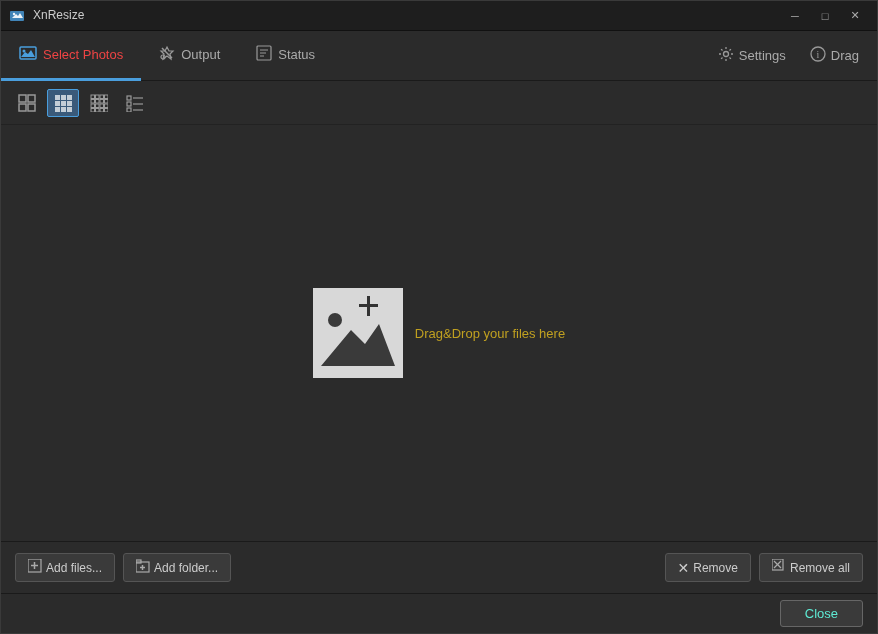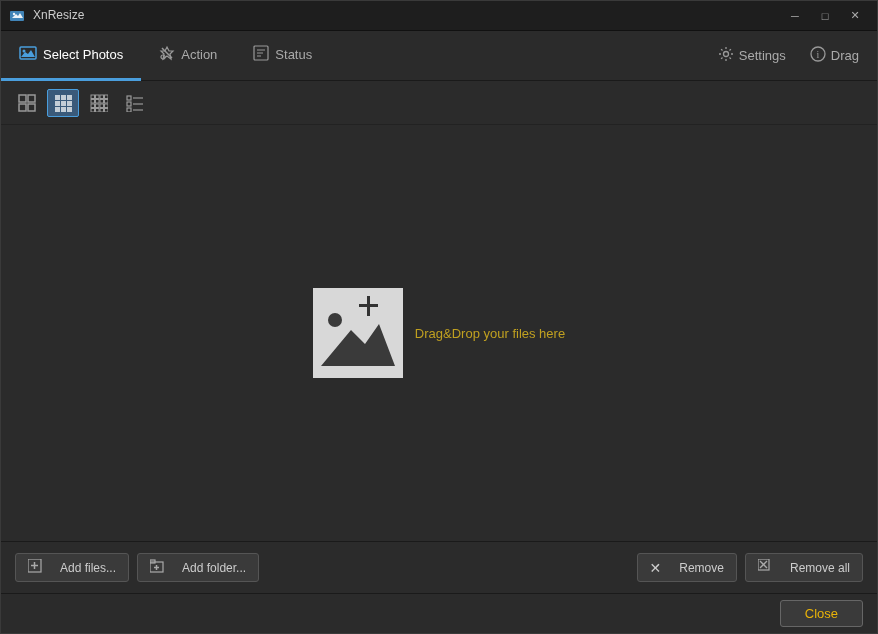--- a/index.html
+++ b/index.html
@@ -92,21 +92,21 @@
       gap: 6px;
       padding: 0 18px;
       height: 50px;
       cursor: pointer;
       color: #aaa;
       border-bottom: 3px solid transparent;
       transition: color 0.1s;
       font-size: 13px;
     }
     .tab-item.active {
-      color: #ffffff;
+      color: #ef4444;
       border-bottom: 3px solid #4a9edd;
       justify-content: space-between;
     }
     .tab-icon {
       font-size: 15px;
     }
     .settings-btn, .about-btn {
       display: flex;
       align-items: center;
       gap: 5px;
@@ -181,21 +181,21 @@
       justify-content: space-between;
       padding: 0 14px;
       border-top: 1px solid #1a1a1a;
       flex-shrink: 0;
     }
     .bottom-left { display: flex; gap: 8px; }
     .bottom-right { display: flex; gap: 8px; }
     .action-btn {
       display: flex;
       align-items: center;
-      gap: 18px;
+      gap: 4px;
       padding: 5px 12px;
       background: #3a3a3a;
       border: 1px solid #555;
       border-radius: 3px;
       color: #ccc;
       cursor: pointer;
       font-size: 12px;
     }
     .action-btn .btn-icon {
       font-size: 14px;
@@ -210,21 +210,21 @@
       justify-content: flex-end;
       padding: 0 14px;
       border-top: 1px solid #1a1a1a;
       flex-shrink: 0;
     }
     .close-main-btn {
       padding: 5px 24px;
       background: #3a3a3a;
       border: 1px solid #666;
       border-radius: 3px;
-      color: #eab308;
+      color: #5eead4;
       cursor: pointer;
       font-size: 13px;
     }
   </style>
 </head>
 <body>
 
 <div class="window">
 
   <div class="title-bar">
@@ -260,21 +260,21 @@
       </div>
 
       <div class="tab-item">
         <span class="tab-icon">
           <svg width="16" height="16" viewBox="0 0 16 16">
             <path d="M8 2 L10 6 L14 6 L11 9 L12 14 L8 11 L4 14 L5 9 L2 6 L6 6 Z" fill="none" stroke="#999" stroke-width="1.2"></path>
             <path d="M3 3 L13 13" stroke="#999" stroke-width="1.5"></path>
             <circle cx="4" cy="12" r="2" fill="none" stroke="#999" stroke-width="1.2"></circle>
           </svg>
         </span>
-        <span>Action</span>
+        <span>Output</span>
       </div>
 
 
       <div class="tab-item">
         <span class="tab-icon">
           <svg width="16" height="16" viewBox="0 0 16 16">
             <rect x="1" y="1" width="14" height="14" rx="1" fill="none" stroke="#999" stroke-width="1.2"></rect>
             <line x1="4" y1="5" x2="12" y2="5" stroke="#999" stroke-width="1"></line>
             <line x1="4" y1="8" x2="10" y2="8" stroke="#999" stroke-width="1"></line>
             <line x1="4" y1="11" x2="8" y2="11" stroke="#999" stroke-width="1"></line>

